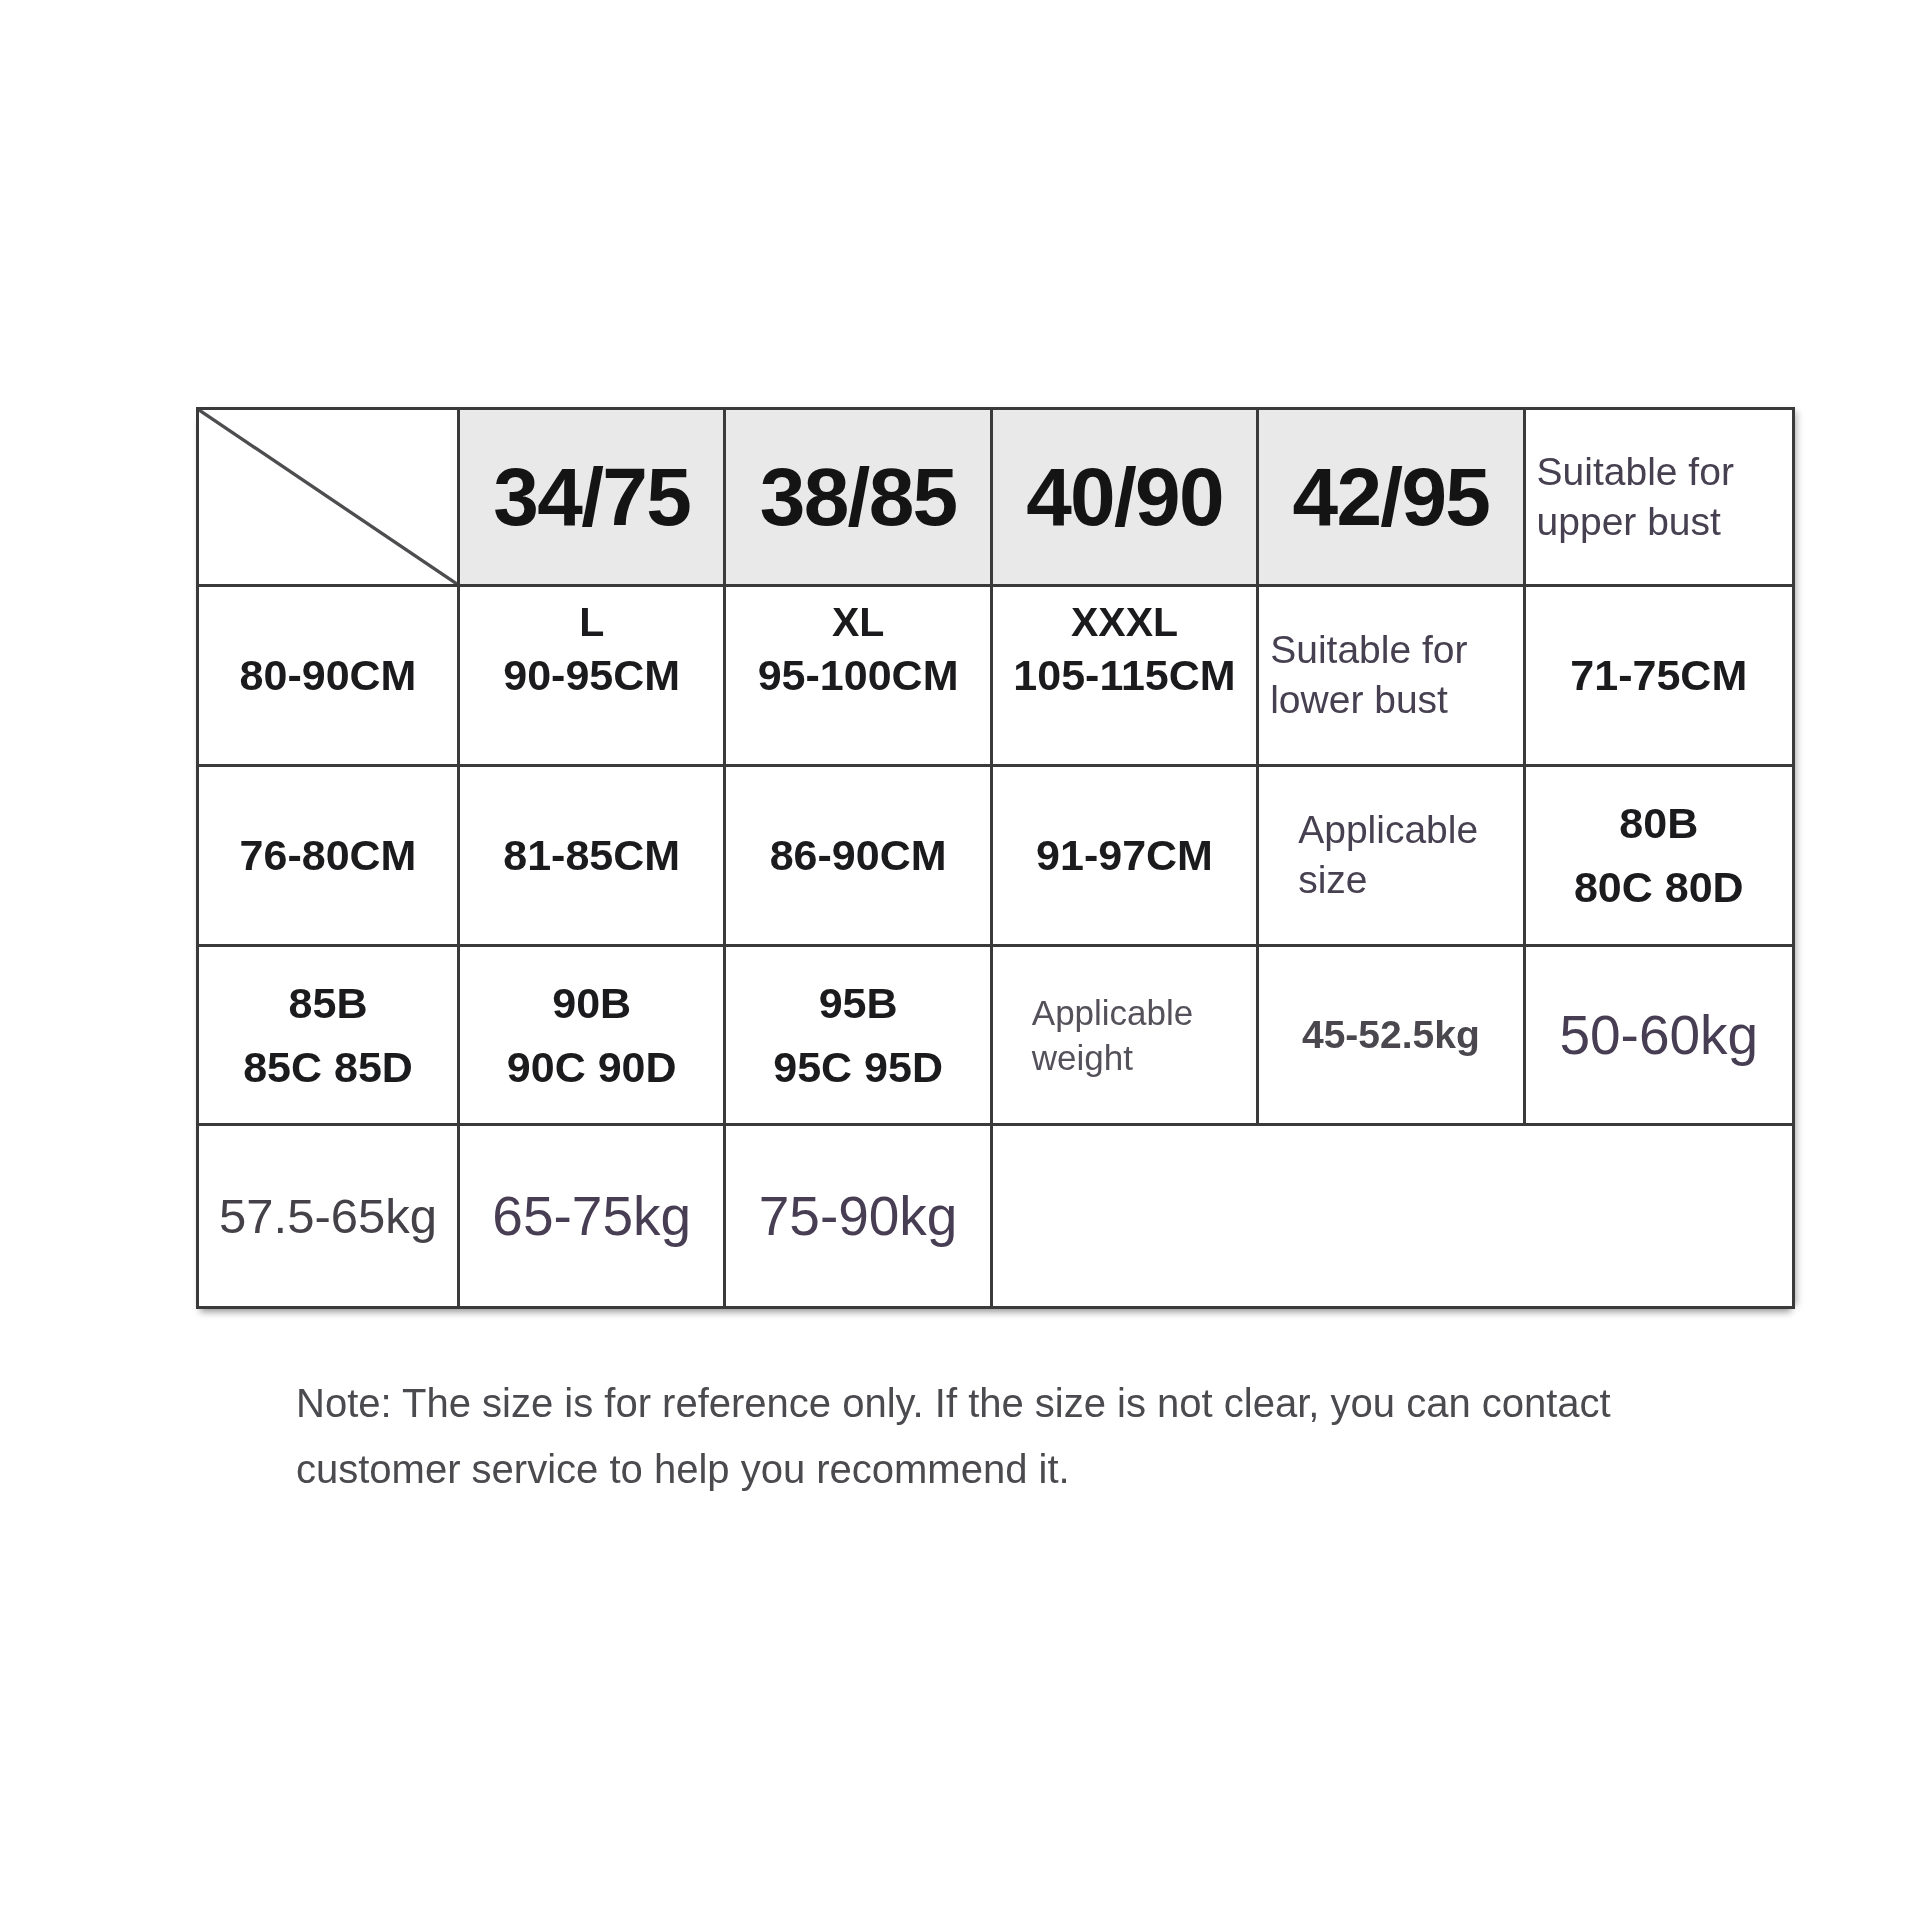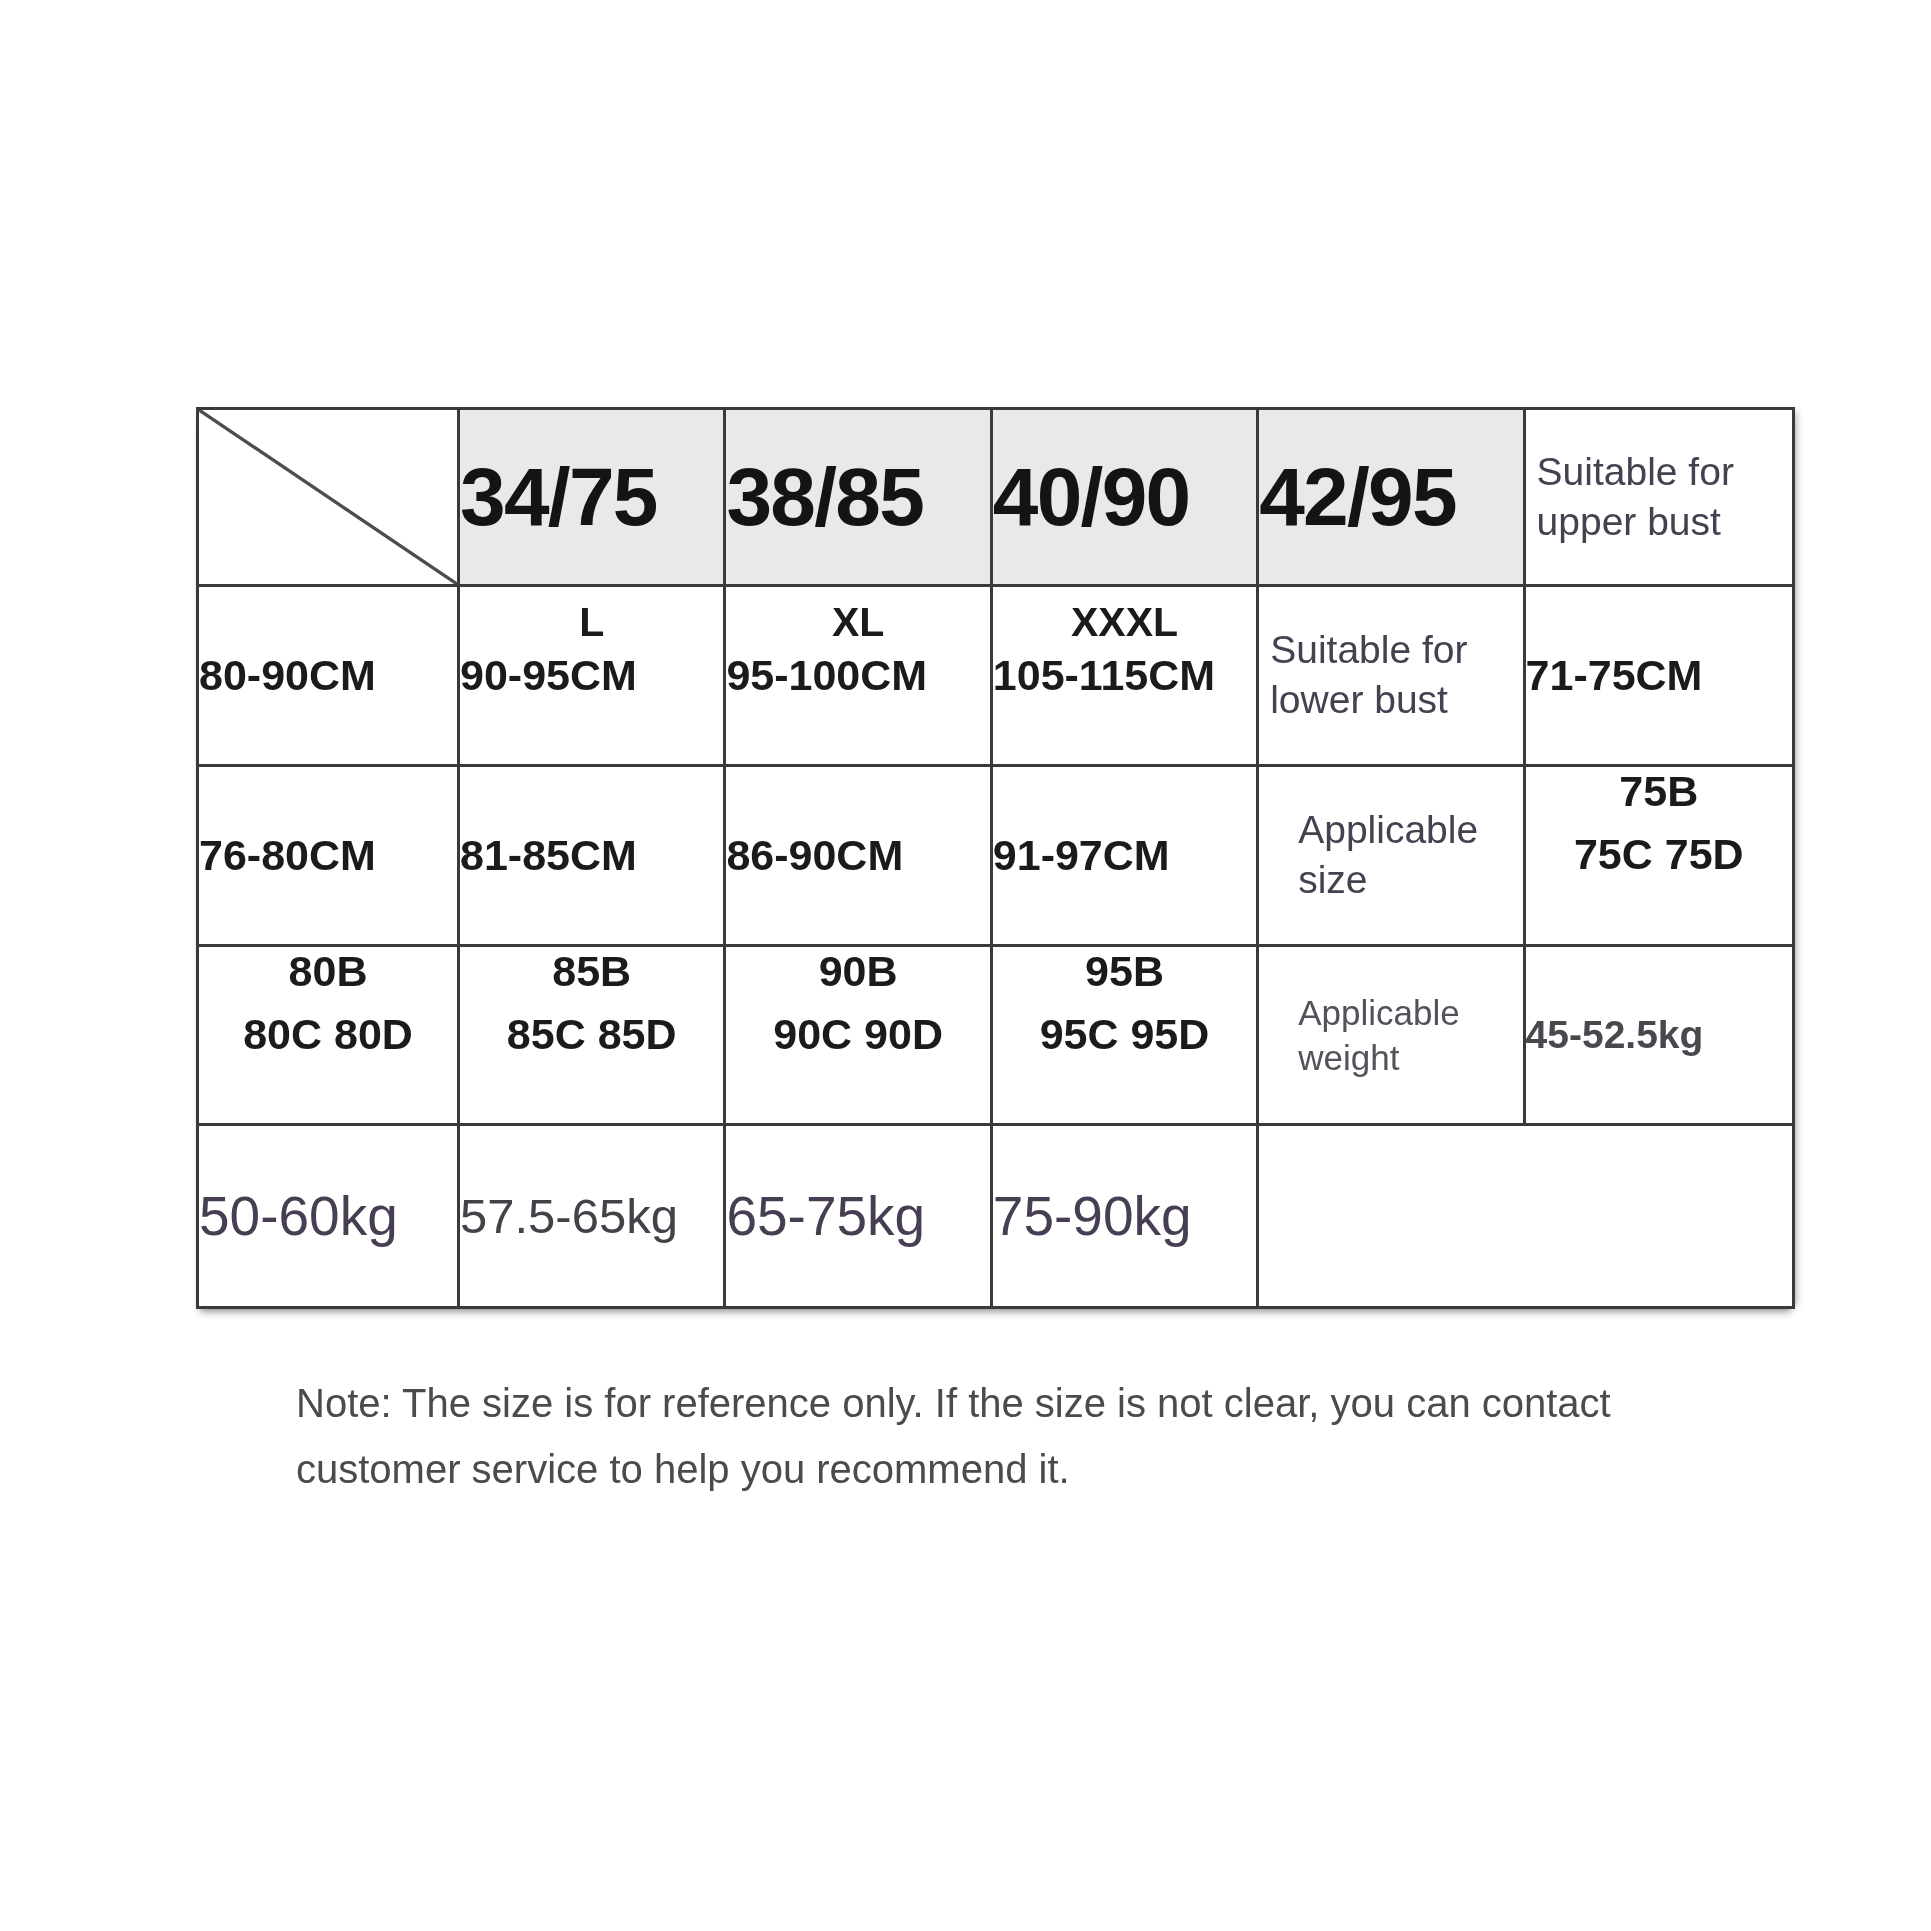--- a/index.html
+++ b/index.html
@@ -14,21 +14,21 @@
     box-sizing:border-box;border:3.4px solid #3a3a3a;
     display:grid;
     grid-template-columns:261px repeat(5,1fr);
     grid-template-rows:177px repeat(4,1fr);
     background:#ffffff;
     box-shadow:0 8.5px 6.8px -4.3px rgba(40,40,40,.45), 6.8px 0 6px -4.3px rgba(40,40,40,.25);
   }
   .cell{
     position:relative;box-sizing:border-box;
     border-right:3.4px solid #3a3a3a;border-bottom:3.4px solid #3a3a3a;
-    display:flex;align-items:center;justify-content:flex-start;
+    display:flex;align-items:center;justify-content:center;
   }
   .cell:nth-child(6n){border-right:none;}
   .cell:nth-child(n+25){border-bottom:none;}
 
   
   .head{
     background:#e9e9e9;
     font-size:82px;font-weight:bold;letter-spacing:-1.7px;color:#141414;
   }
   .corner{background:#ffffff;padding:0;}
@@ -128,24 +128,20 @@
     </div>
     <div class="cell">
       <span class="val">91-97CM</span>
     </div>
 
     <div class="cell label-cell indent">
       <span>Applicable</span>
       <span>size</span>
     </div>
     <div class="cell two-line">
-      <span class="val">75B</span>
-      <span class="val">75C 75D</span>
-    </div>
-    <div class="cell two-line">
       <span class="val">80B</span>
       <span class="val">80C 80D</span>
     </div>
     <div class="cell two-line">
       <span class="val">85B</span>
       <span class="val">85C 85D</span>
     </div>
     <div class="cell two-line">
       <span class="val">90B</span>
       <span class="val">90C 90D</span>

